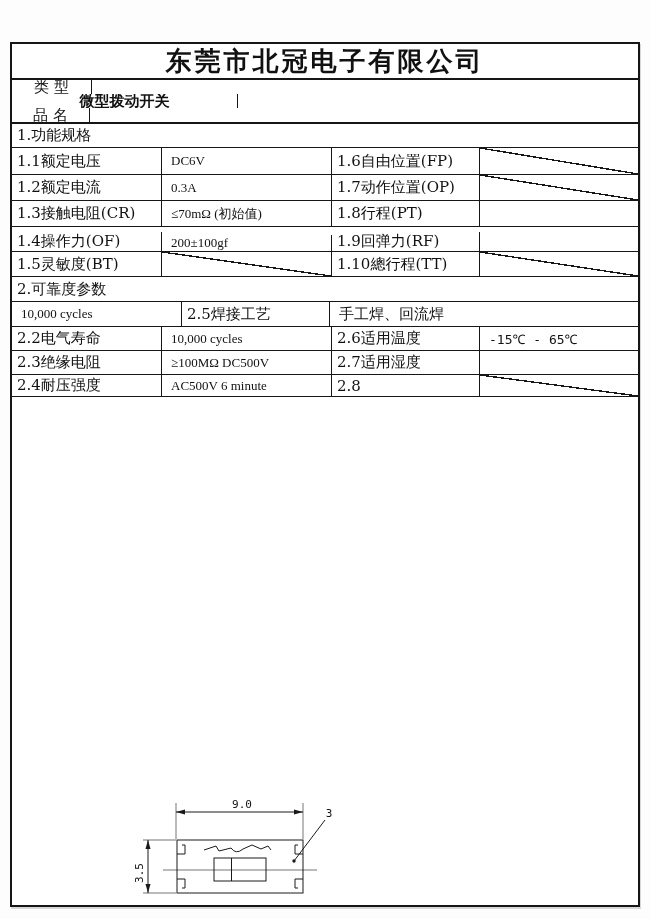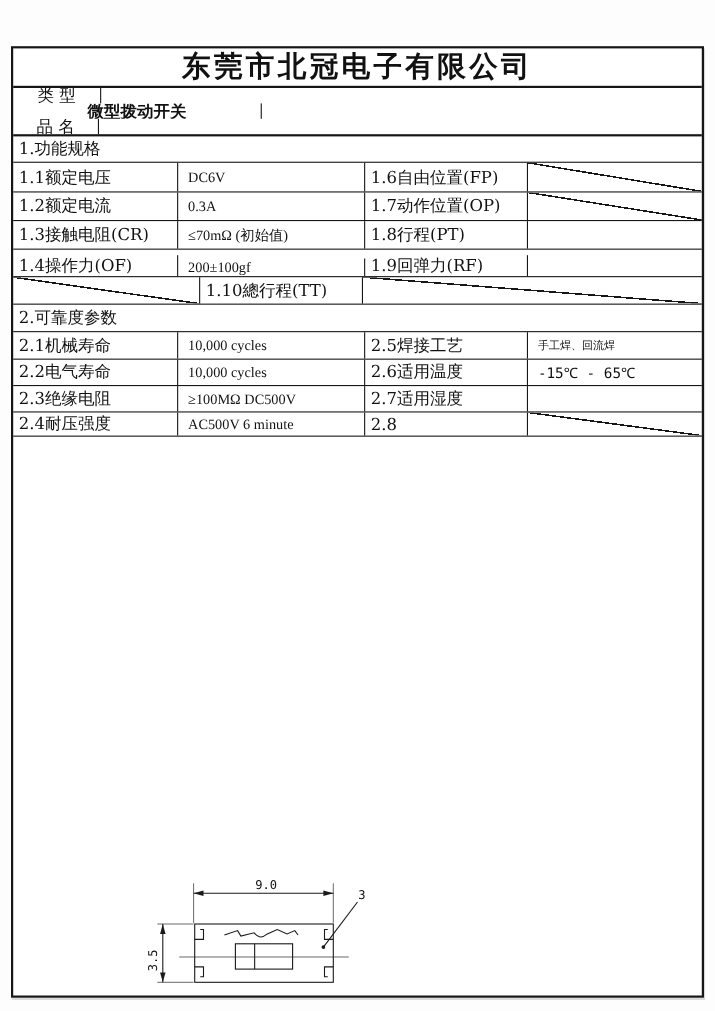--- a/index.html
+++ b/index.html
@@ -15,21 +15,21 @@
     box-shadow:1px 2px 0 #d8d8d8;
   }
   .row{display:flex;box-sizing:border-box;border-bottom:1px solid #161616;flex:0 0 auto;}
   .row.thick{border-bottom-width:2px;}
   .title-row{align-items:center;justify-content:center;height:36px;}
   .doc-title{font-size:26px;font-weight:700;letter-spacing:3px;line-height:1;}
   .c{box-sizing:border-box;border-right:1px solid #161616;display:flex;align-items:center;overflow:hidden;position:relative;}
   .c.last{border-right:none;}
   .lab{font-size:15px;padding-left:5px;}
   .val{font-family:"DejaVu Sans Mono","Liberation Mono",monospace;font-size:13px;padding-left:9px;}
-  .val.cjk{font-family:"DejaVu Serif","Liberation Serif",serif;font-size:10px;}
+  .val.cjk{font-family:"DejaVu Serif","Liberation Serif",serif;font-size:15px;}
   .center{justify-content:center;padding-left:0;}
   .bold{font-weight:700;}
   .sec{font-size:15px;padding-left:5px;align-items:center;}
   .w-t1{width:80px;} .w-t2{width:226px;} .w-t3{width:78px;}
   .w1{width:150px;} .w2{width:170px;font-family:Liberation Serif, serif;} .w3{width:148px;}
   .flex1{flex:1;}
   .slash::after{
     content:"";position:absolute;left:0;top:0;right:0;bottom:0;
     background:linear-gradient(to top right,
       transparent calc(50% - 0.7px),#161616 calc(50% - 0.7px),
@@ -78,31 +78,31 @@
     <div class="c w2 val">≤70mΩ (初始值)</div>
     <div class="c w3 lab">1.8行程(PT)</div>
   </div>
   <div class="row" style="height:25px;align-items:flex-end;">
     <div class="c w1 lab">1.4操作力(OF)</div>
     <div class="c w2 val">200±100gf</div>
     <div class="c w3 lab">1.9回弹力(RF)</div>
     <div class="c flex1 val last slash"></div>
   </div>
   <div class="row" style="height:25px;">
+    <div class="c w1 lab">1.5灵敏度(BT)</div>
     <div class="c w2 val slash"></div>
     <div class="c w3 lab">1.10總行程(TT)</div>
     <div class="c flex1 val last slash"></div>
   </div>
 
   <div class="row sec" style="height:25px;">
     <span>2.可靠度参数</span>
   </div>
 
   <div class="row" style="height:25px;">
-    <div class="c w1 lab">2.1机械寿命</div>
     <div class="c w2 val">10,000 cycles</div>
     <div class="c w3 lab">2.5焊接工艺</div>
     <div class="c flex1 val cjk last">手工焊、回流焊</div>
   </div>
   <div class="row" style="height:24px;">
     <div class="c w1 lab">2.2电气寿命</div>
     <div class="c w2 val">10,000 cycles</div>
     <div class="c w3 lab">2.6适用温度</div>
     <div class="c flex1 val last">-15℃ - 65℃</div>
   </div>

